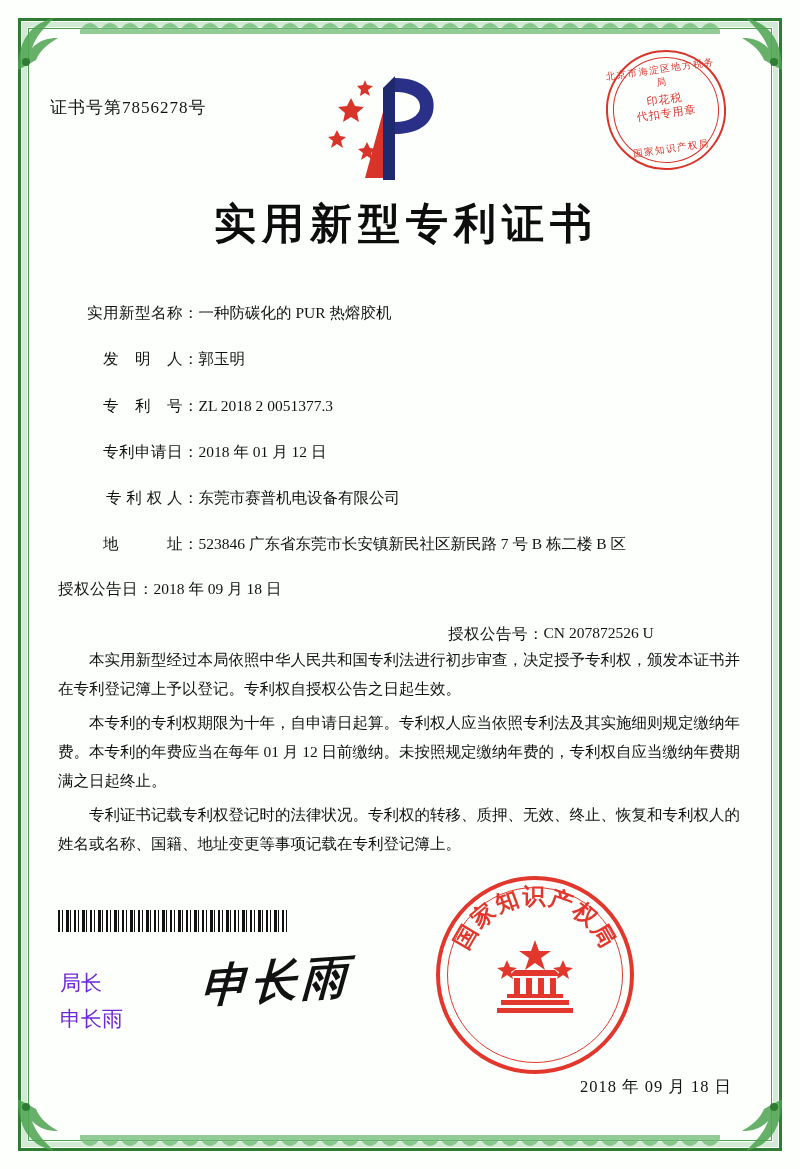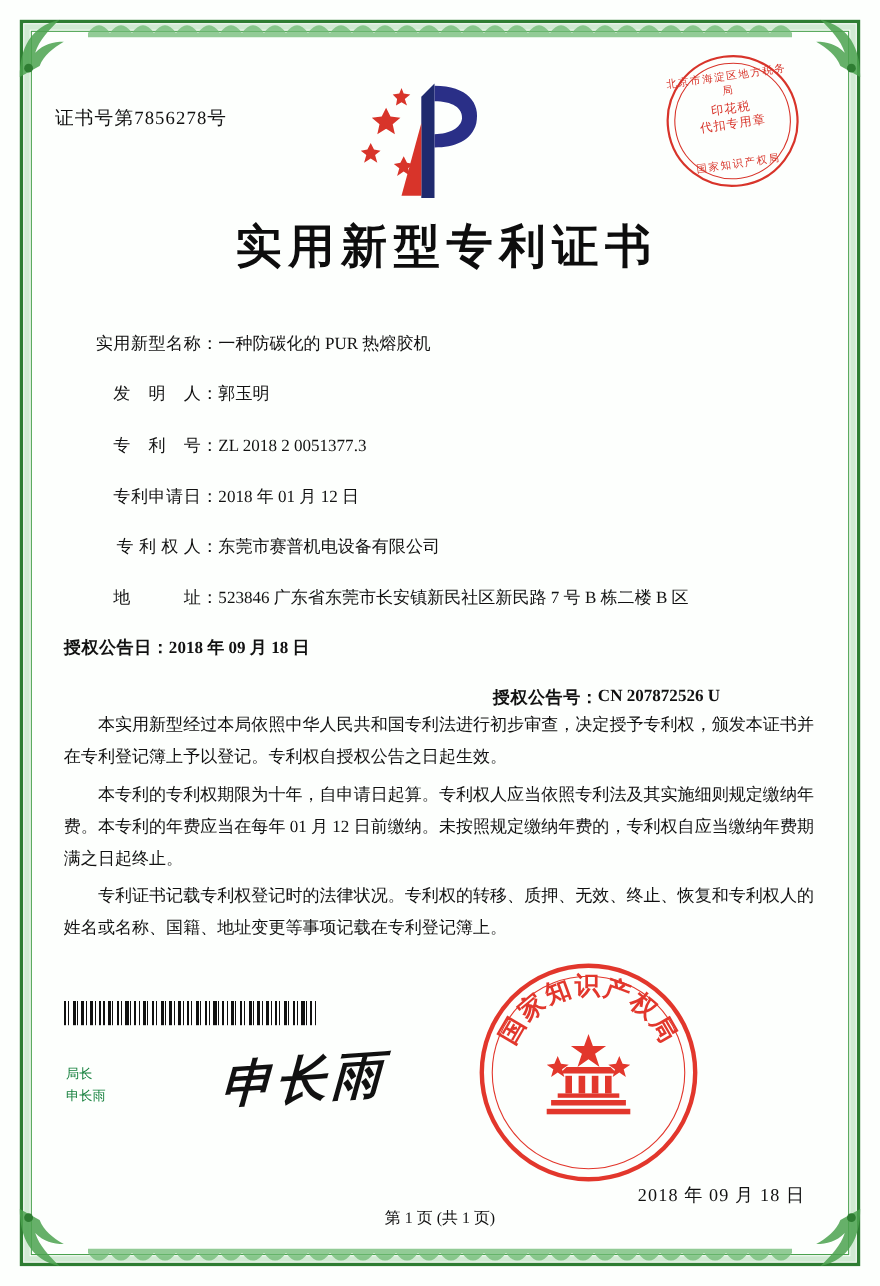--- a/index.html
+++ b/index.html
@@ -149,21 +149,20 @@
   .field-colon {
     flex: 0 0 14px;
   }
   .field-value {
     flex: 1 1 auto;
   }
   .row-split {
     display: flex;
     margin-bottom: 10px;
     font-size: 15.5px;
-    font-weight: bold;
   }
   .row-split .left { width: 390px; display:flex; }
   .row-split .right { display:flex;margin-top:45px; }
   .row-split .lbl { white-space: nowrap; letter-spacing: 0.5px; }
 
   .paragraphs {
     position: absolute;
     top: 600px;
     left: 12px;
     right: 14px;
@@ -187,23 +186,23 @@
       repeating-linear-gradient(90deg,
         #111 0px, #111 2px, #fff 2px, #fff 4px,
         #111 4px, #111 5px, #fff 5px, #fff 8px,
         #111 8px, #111 11px, #fff 11px, #fff 12px,
         #111 12px, #111 13px, #fff 13px, #fff 16px);
   }
   .signature-block {
     position: absolute;
     left: 14px;
     top: 920px;
-    font-size: 12px;
+    font-size: 21px;
     line-height: 1.7;
-    color: #15803d;
+    color: #6d28d9;
   }
   .signature-script {
     position: absolute;
     left: 155px;
     top: 905px;
     font-size: 46px;
     font-family: "Liberation Serif", serif;
     font-style: italic;
     font-weight: bold;
     color: #111;
@@ -434,15 +433,14 @@
             <rect x="63" y="40" width="6" height="16"></rect>
             <path d="M22 38 L74 38 L68 32 L28 32 Z"></path>
             <rect x="10" y="70" width="76" height="5"></rect>
           </g>
         </svg>
       </div>
     </div>
 
     <div class="stamp-date">2018 年 09 月 18 日</div>
 
-    <div class="footer">第 1 页 (共 1 页)</div>
   </div>
 </div>
 
 </body></html>

